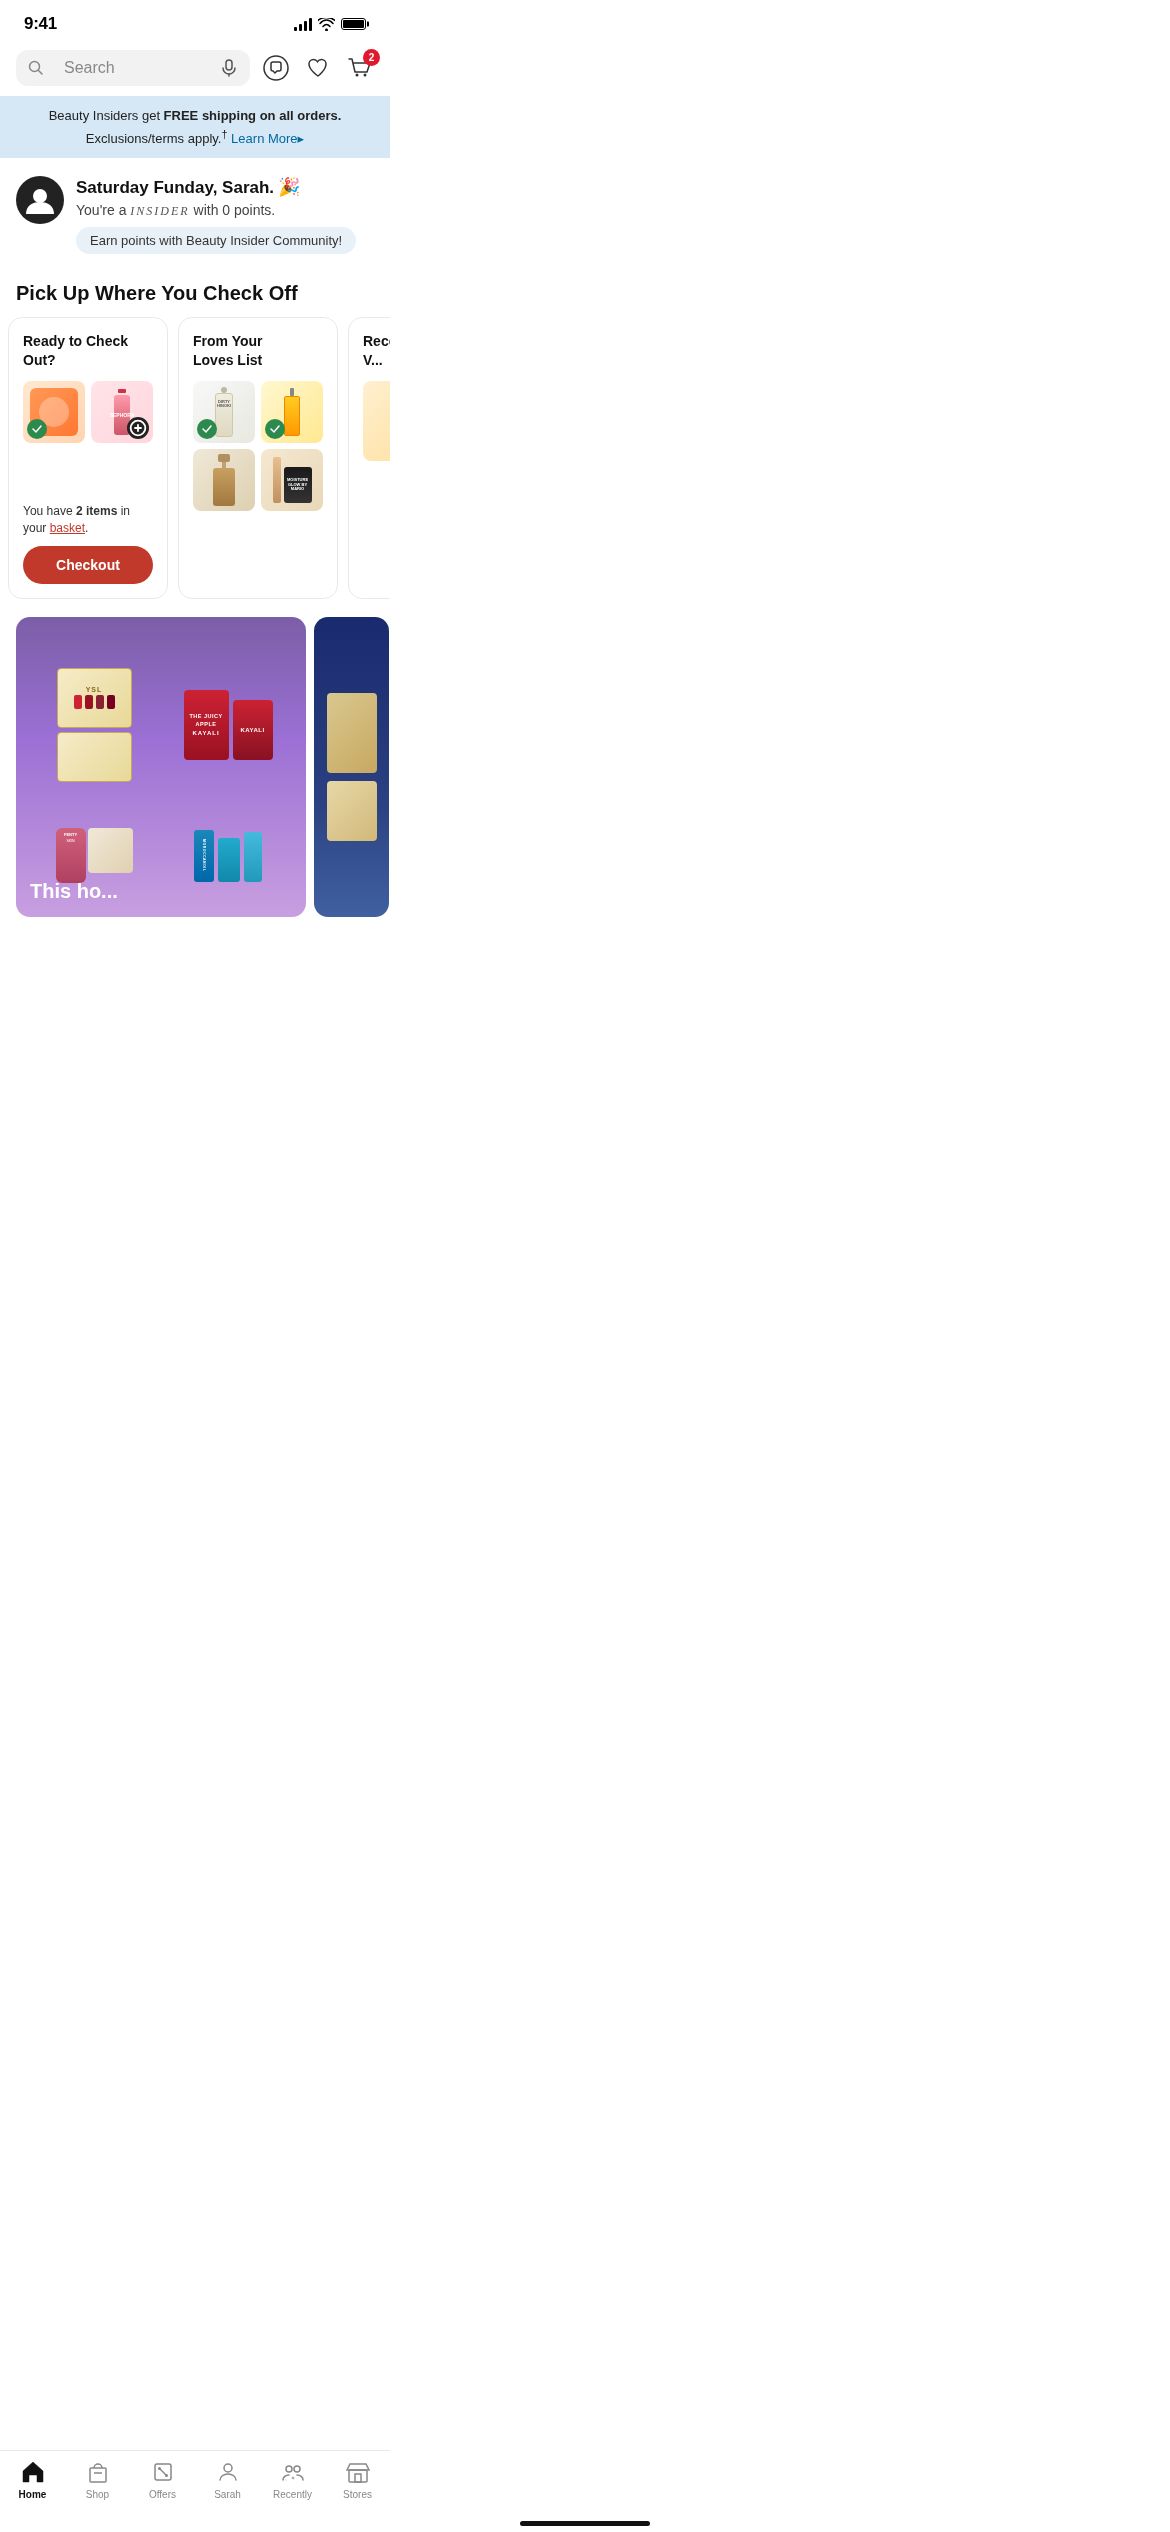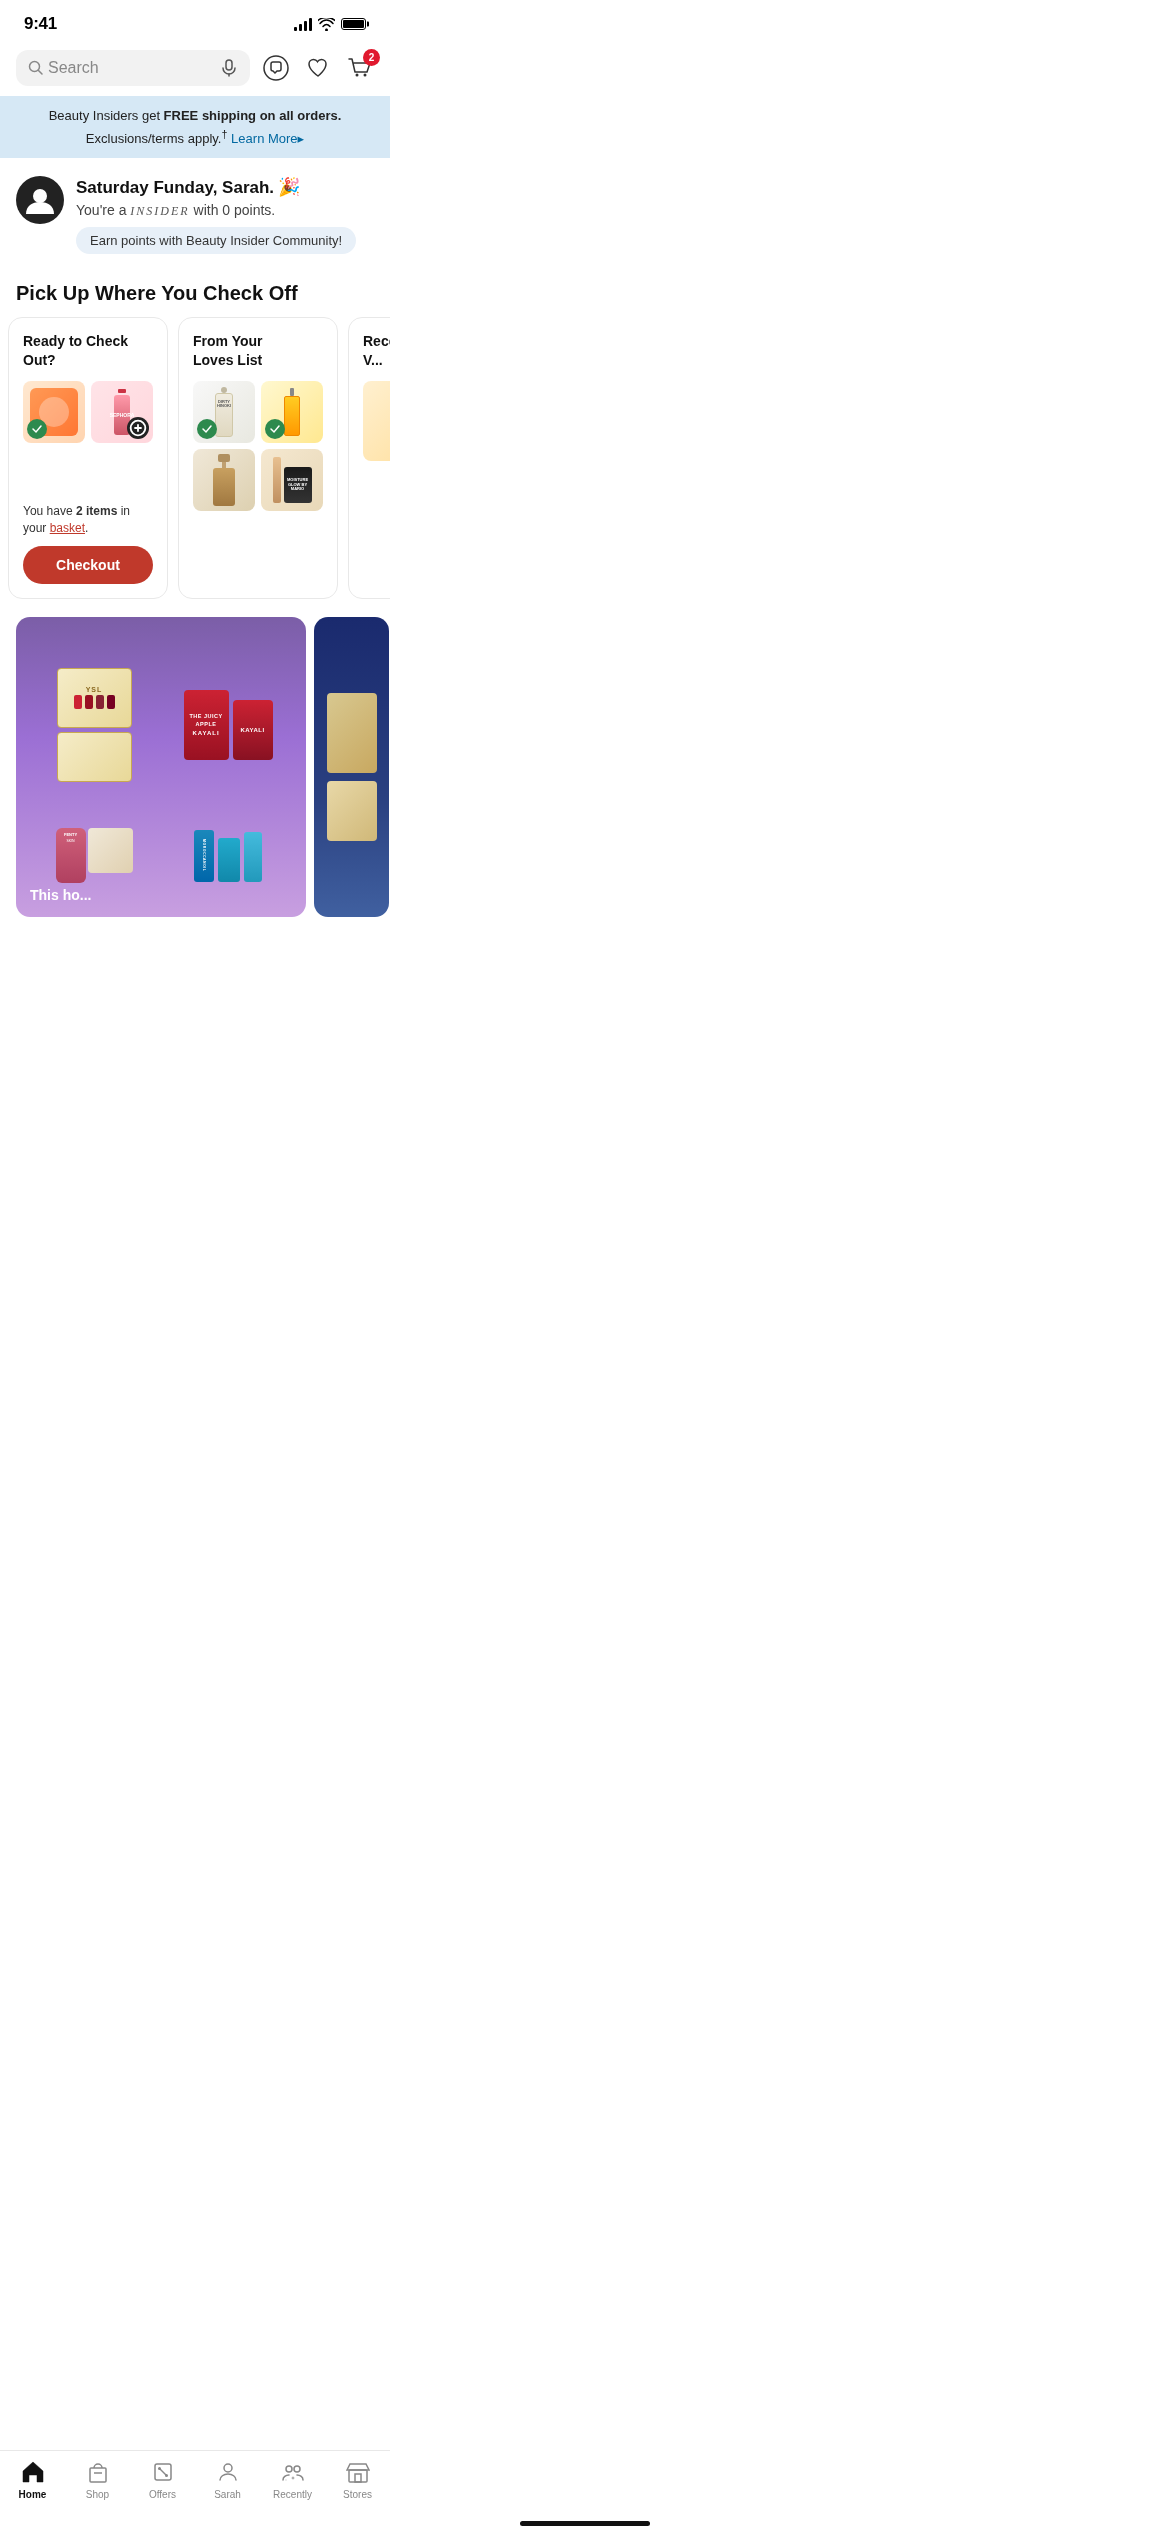--- a/index.html
+++ b/index.html
@@ -83,21 +83,21 @@
       gap: 12px;
       background: #fff;
     }
     .search-bar {
       flex: 1;
       display: flex;
       align-items: center;
       background: #f2f2f2;
       border-radius: 12px;
       padding: 9px 12px;
-      gap: 4px;
+      gap: 20px;
     }
     .search-placeholder {
       flex: 1;
       font-size: 16px;
       color: #888;
     }
     .header-actions {
       display: flex;
       align-items: center;
       gap: 14px;
@@ -360,21 +360,21 @@
     
     .promo-item {
       display: flex;
       align-items: center;
       justify-content: center;
     }
     .promo-label {
       position: absolute;
       bottom: 14px;
       left: 14px;
-      font-size: 14px;
+      font-size: 20px;
       font-weight: 700;
       color: #fff;
     }
 
     
     .bottom-nav {
       position: fixed;
       bottom: 8px;
       left: 0;
       width: 390px;

